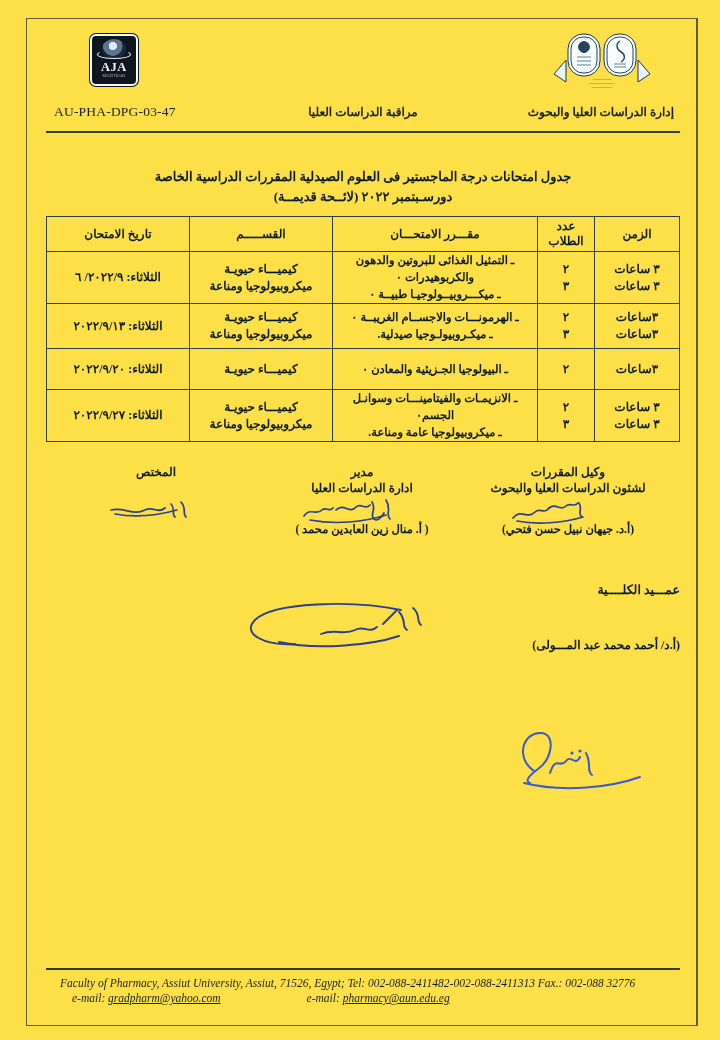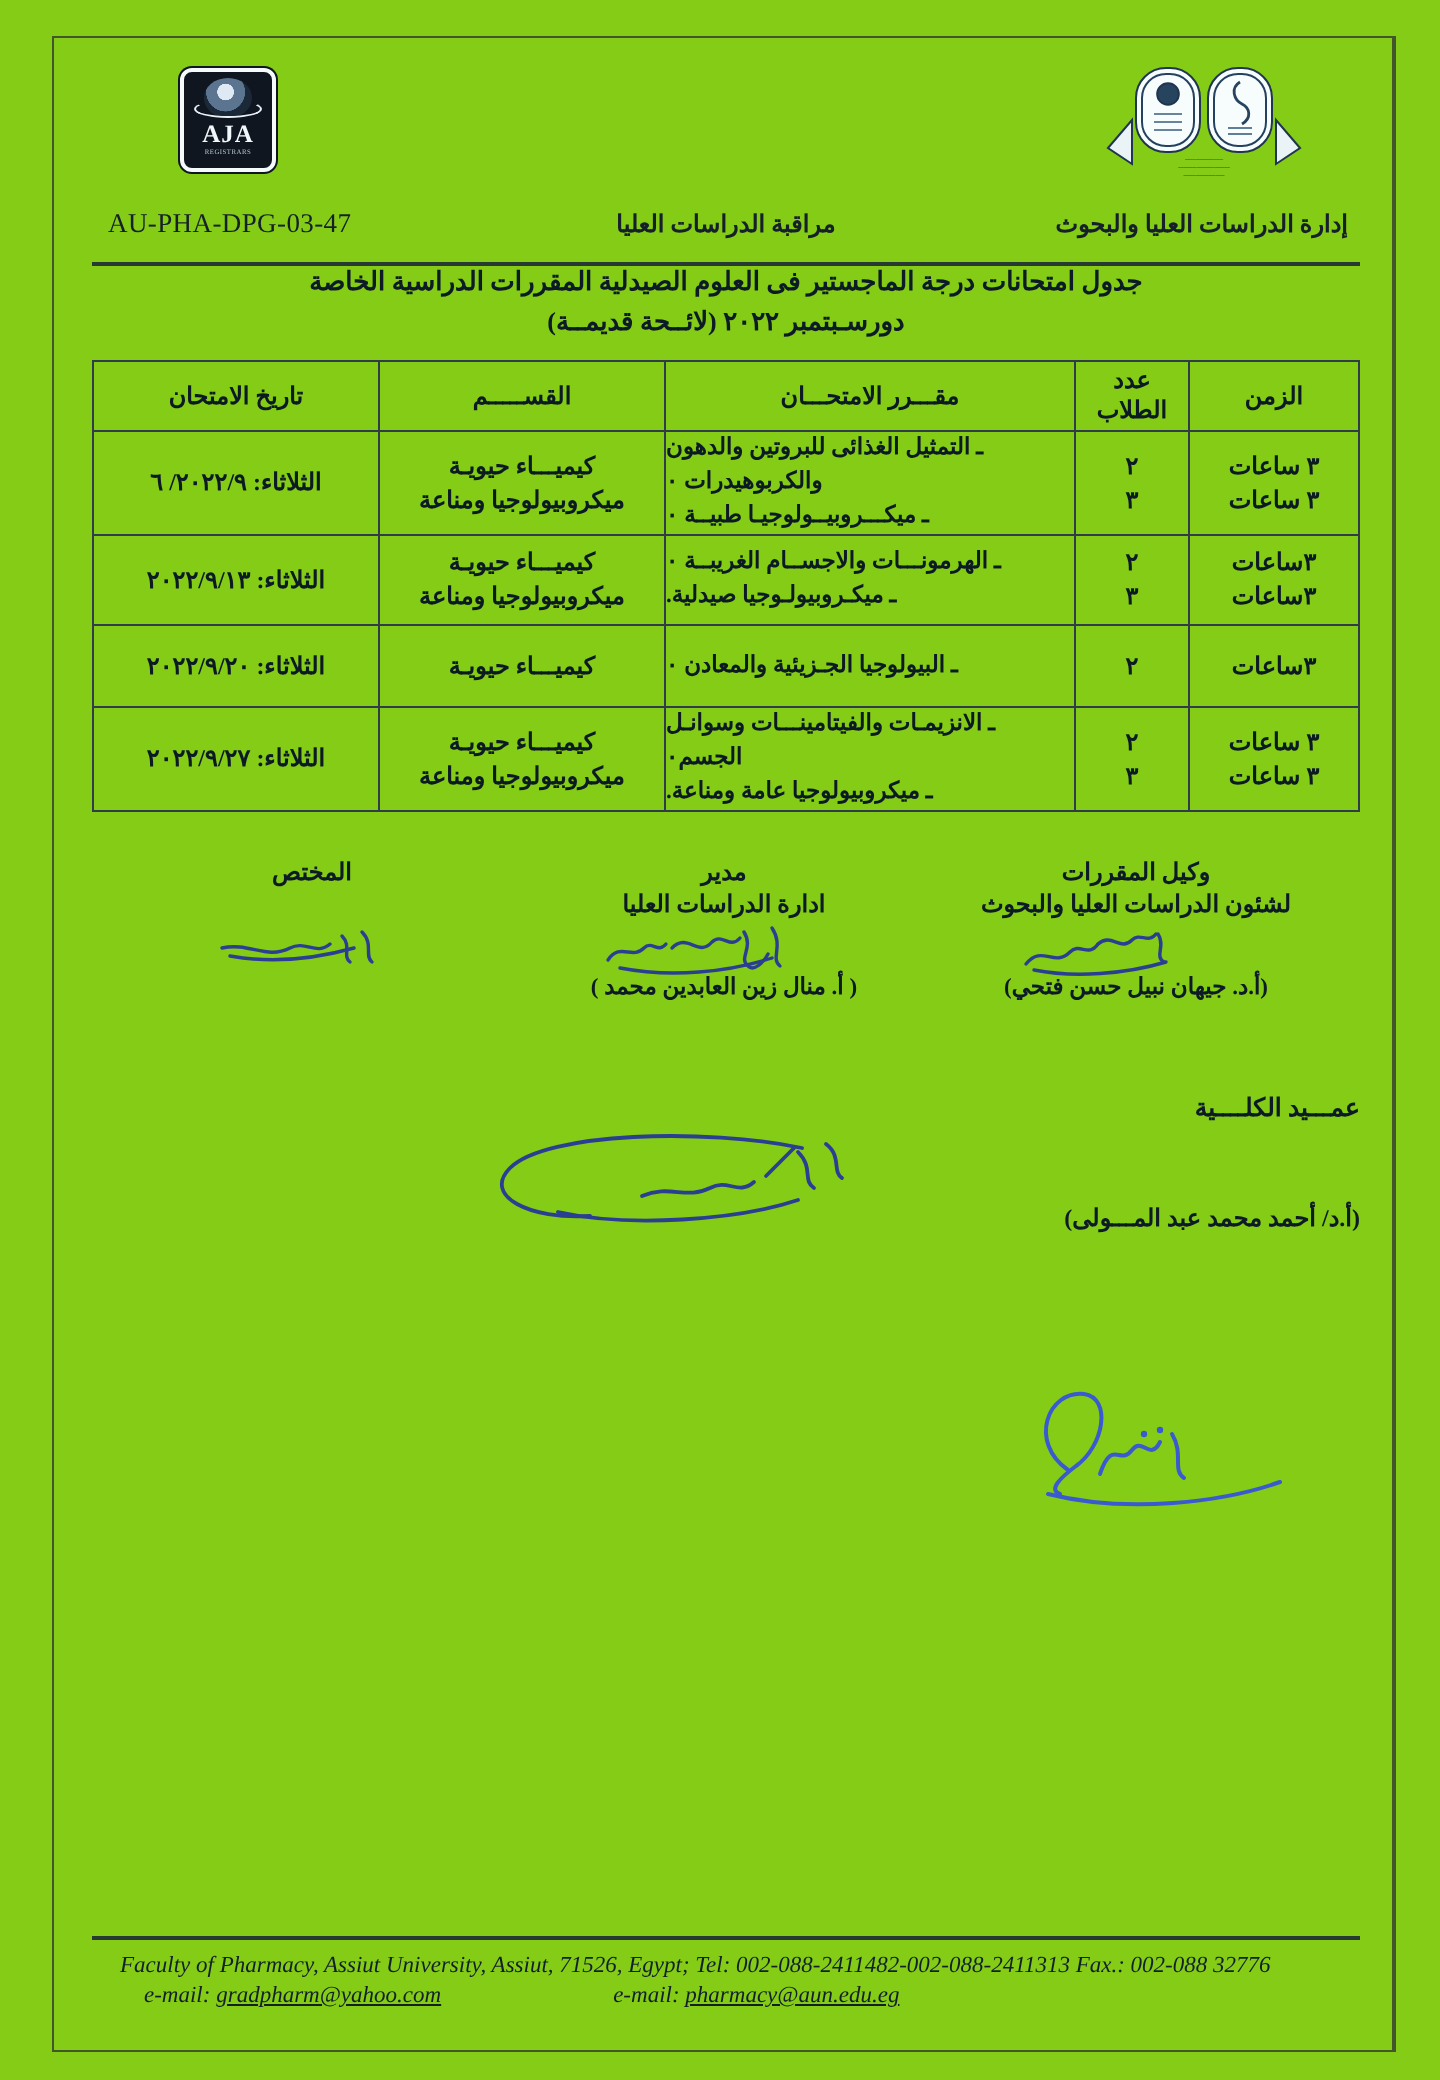--- a/index.html
+++ b/index.html
@@ -6,21 +6,21 @@
   html,body{margin:0;padding:0;}
   body{
     width:720px;height:1040px;
     background:#f2f7f5;
     font-family:"Liberation Serif", serif;
     overflow:hidden;
     position:relative;
   }
   .page{
     position:absolute;inset:0;
-    background:#84cc16;
+    background:#fde047;
   }
   
   .scan-border{
     position:absolute;
     left:26px;top:18px;right:22px;bottom:14px;
     border:1.6px solid #2b2f33;
     border-right-width:2.2px;
     box-sizing:border-box;
     opacity:.75;
     pointer-events:none;
@@ -91,21 +91,21 @@
   .coderow .right{
     position:absolute;right:6px;top:1px;
     font-size:12px;color:#16202a;font-weight:600;
   }
   .rule{
     height:2px;background:#1d2a35;margin-top:3px;opacity:.9;
   }
 
   
   .title-wrap{
-    text-align:center;
+    text-align:center;margin-top:36px;
     color:#0d1b26;
   }
   .title-l1{font-size:13px;font-weight:700;letter-spacing:.1px;}
   .title-l2{font-size:13px;font-weight:700;margin-top:4px;}
 
   
   table.sched{
     width:100%;
     border-collapse:collapse;
     margin-top:11px;
@@ -124,21 +124,21 @@
   }
   .c-time{width:76px;}
   .c-num{width:48px;}
   .c-course{width:auto;border-radius:11px;}
   .c-dept{width:134px;}
   .c-date{width:134px;margin-top:40px;}
 
   td.cell{padding:3px 6px;font-size:11.5px;font-weight:700;}
   td.date-cell{text-align:center;font-size:12px;font-weight:700;}
   td.dept-cell{text-align:center;font-size:12px;font-weight:700;line-height:17px;}
-  td.course-cell{text-align:left;font-size:11.5px;font-weight:700;line-height:17px;padding-right:10px;}
+  td.course-cell{text-align:center;font-size:11.5px;font-weight:700;line-height:17px;padding-right:10px;}
   td.num-cell{text-align:center;font-size:12px;font-weight:700;line-height:17px;}
   td.time-cell{text-align:center;font-size:12px;font-weight:700;line-height:17px;}
   tr.row td{height:44px;}
   tr.row-single td{height:40px;}
 
   
   .sigs{
     display:flex;justify-content:space-between;
     margin-top:22px;padding:0 12px 0 10px;
     color:#0d1b26;

